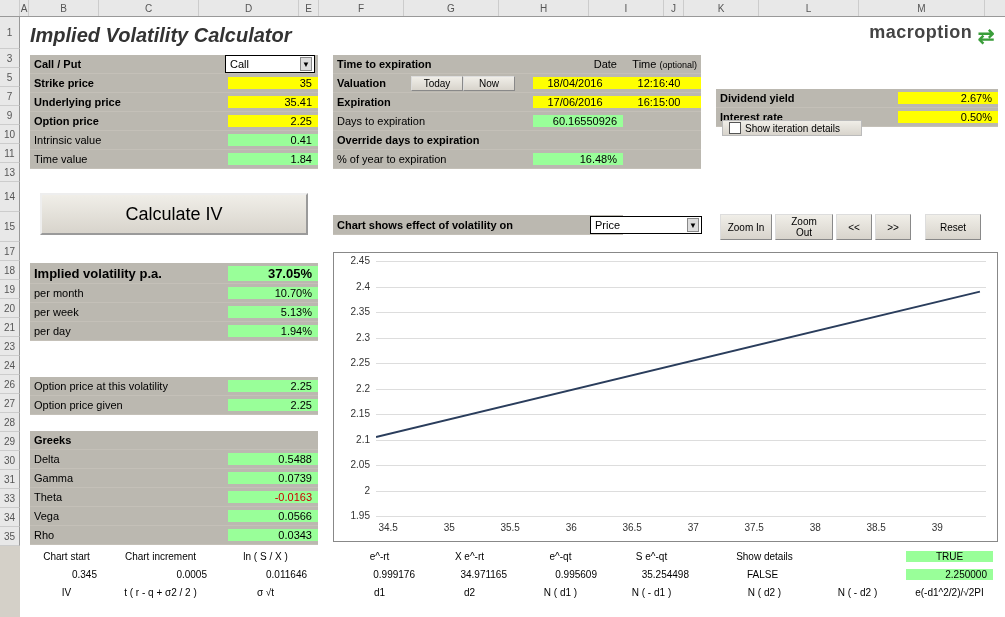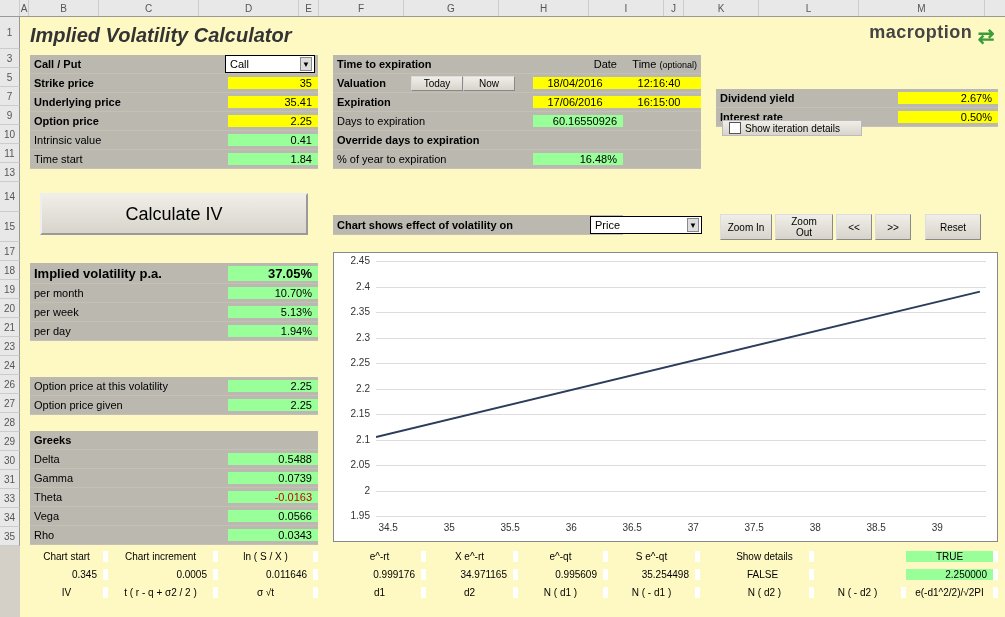--- a/index.html
+++ b/index.html
@@ -3,21 +3,21 @@
 <meta charset="utf-8">
 <style>
 * { box-sizing: border-box; margin: 0; padding: 0; }
 body { font-family: Tahoma, Arial, sans-serif; font-size: 11px; background: #d4d0c8; width: 1005px; height: 617px; overflow: hidden; position: relative; color: #000; }
 
 .col-headers { display: flex; height: 17px; background: #e8e8e8; border-bottom: 1px solid #999; }
 .col-header { border-right: 1px solid #ccc; text-align: center; font-size: 10px; color: #555; line-height: 17px; }
 .row-headers { position: absolute; left: 0; top: 17px; width: 20px; background: #e8e8e8; }
 .row-header { border-bottom: 1px solid #ccc; border-right: 1px solid #999; text-align: center; font-size: 10px; color: #555; height: 19px; line-height: 19px; }
 
-.sheet { position: absolute; left: 20px; top: 17px; width: 985px; height: 600px; background: #fef9c3; }
+.sheet { position: absolute; left: 20px; top: 17px; width: 985px; height: 600px; background: #ffffff; }
 
 .title-row { position: absolute; left: 10px; top: 2px; width: 965px; height: 32px; display: flex; align-items: center; justify-content: space-between; }
 .title { font-size: 20px; font-weight: bold; font-style: italic; color: #333; }
 .logo { font-size: 18px; font-weight: bold; color: #444; letter-spacing: 0.5px; }
 .logo sub { color: #3a9d3a; font-size: 20px; }
 
 .panel { position: absolute; background: #bbb8b0; }
 .row { display: flex; height: 19px; align-items: center; border-bottom: 1px solid #c4c0b8; }
 .cell-label { padding-left: 4px; font-size: 11px; }
 .cell-label.bold { font-weight: bold; }
@@ -118,21 +118,21 @@
     </div>
     <div class="row">
       <div class="cell-label bold" style="width:198px">Option price</div>
       <div class="cell-val yellow" style="width:90px">2.25</div>
     </div>
     <div class="row">
       <div class="cell-label" style="width:198px">Intrinsic value</div>
       <div class="cell-val green" style="width:90px">0.41</div>
     </div>
     <div class="row">
-      <div class="cell-label" style="width:198px">Time start</div>
+      <div class="cell-label" style="width:198px">Time value</div>
       <div class="cell-val green" style="width:90px">1.84</div>
     </div>
   </div>
 
   <div class="big-btn" style="left:20px; top:176px; width:268px; height:42px;">
     <span>Calculate IV</span>
   </div>
 
   <div class="panel" style="left:10px; top:246px; width:288px;">
     <div class="row" style="height:21px">

